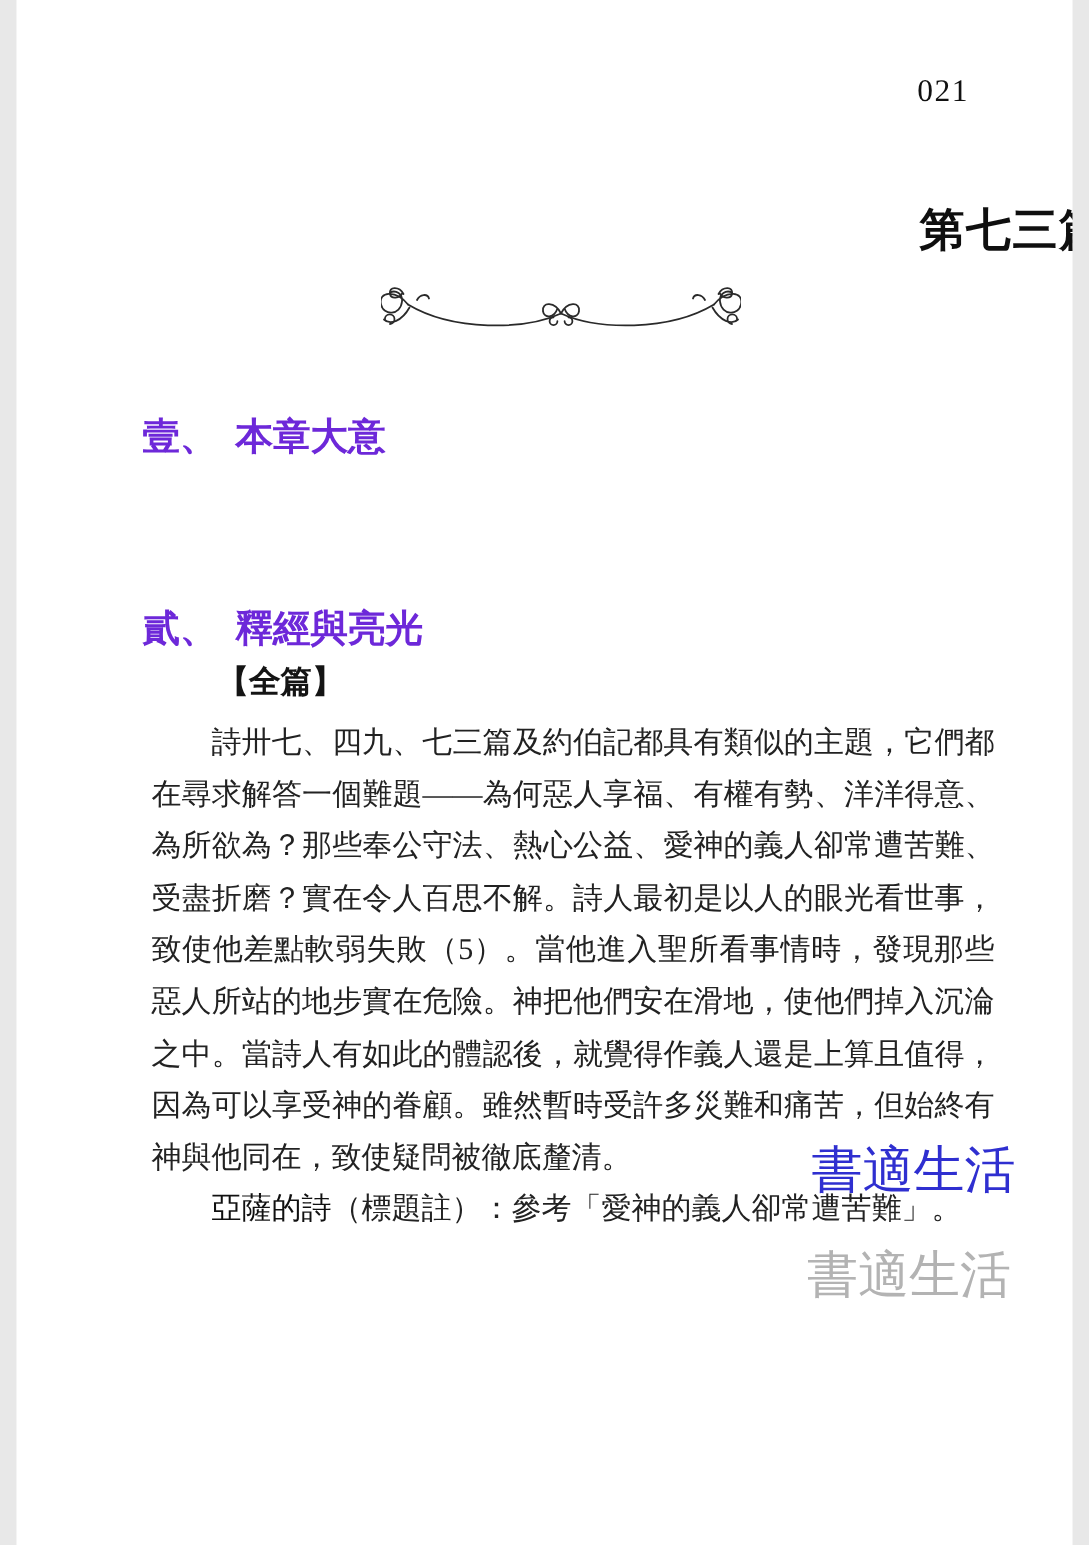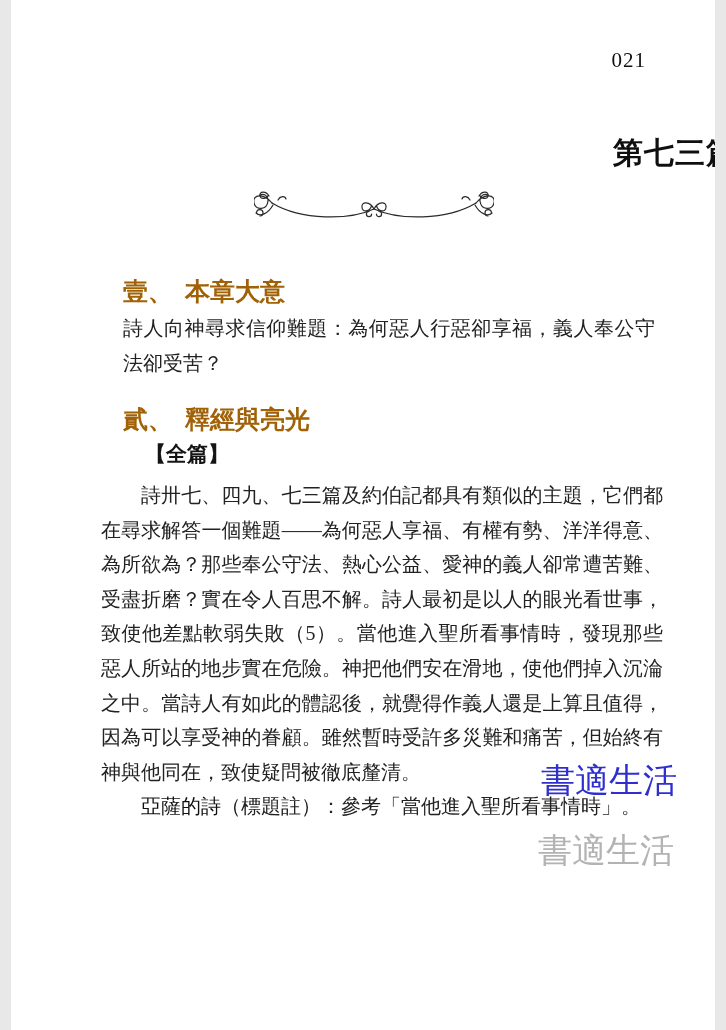--- a/index.html
+++ b/index.html
@@ -18,22 +18,22 @@
   }
   .doc-title{
     position:absolute;top:133px;left:0;width:726px;
     text-align:right;font-size:30px;font-weight:bold;color:#0f0f0f;
     letter-spacing:1px;
   }
   .ornament{
     position:absolute;top:190px;left:243px;width:240px;height:34px;
   }
   .sec-heading{
-    position:absolute;left:112px;
-    font-size:25px;font-weight:bold;color:#a16207;line-height:31px;
+    position:absolute;left:84px;
+    font-size:25px;font-weight:bold;color:#6d28d9;line-height:31px;
     white-space:nowrap;
   }
   .sec-heading .h-num{margin-right:12px;}
   #sec1-heading{top:276px;}
   #sec2-heading{top:404px;}
   .intro-para{
     position:absolute;top:311px;left:112px;width:532px;
     font-size:20px;line-height:34.6px;text-align:justify;color:#222;
     margin:0;
   }
@@ -90,29 +90,28 @@
       <path d="M24,10 c2,-4 7,-4.5 8,-1"></path>
     </g>
 
     <use href="#endL" transform="translate(240,0) scale(-1,1)"></use>
   </svg>
 
   <div class="sec-heading" id="sec1-heading">
     <span class="h-num">壹、</span><span>本章大意</span>
   </div>
 
-  <p class="intro-para">詩人向神尋求信仰難題：為何惡人行惡卻享福，義人奉公守法卻受苦？</p>
 
   <div class="sec-heading" id="sec2-heading">
     <span class="h-num">貳、</span><span>釋經與亮光</span>
   </div>
 
   <div class="sub-heading">【全篇】</div>
 
   <div class="body-block">
     <p>詩卅七、四九、七三篇及約伯記都具有類似的主題，它們都在尋求解答一個難題——為何惡人享福、有權有勢、洋洋得意、為所欲為？那些奉公守法、熱心公益、愛神的義人卻常遭苦難、受盡折磨？實在令人百思不解。詩人最初是以人的眼光看世事，致使他差點軟弱失敗（5）。當他進入聖所看事情時，發現那些惡人所站的地步實在危險。神把他們安在滑地，使他們掉入沉淪之中。當詩人有如此的體認後，就覺得作義人還是上算且值得，因為可以享受神的眷顧。雖然暫時受許多災難和痛苦，但始終有神與他同在，致使疑問被徹底釐清。</p>
-    <p class="note"><span class="lead-bold">亞薩的詩</span><span>（標題註）：參考「當他進入聖所看事情時」。</span></p>
+    <p class="note"><span class="lead-bold">亞薩的詩</span><span>（標題註）：參考「愛神的義人卻常遭苦難」。</span></p>
   </div>
 
   <div class="watermark blue" style="color: rgb(47, 47, 208);">書適生活</div>
   <div class="watermark gray" style="color: rgb(171, 171, 171);">書適生活</div>
 
 </div>
 
 </body></html>

